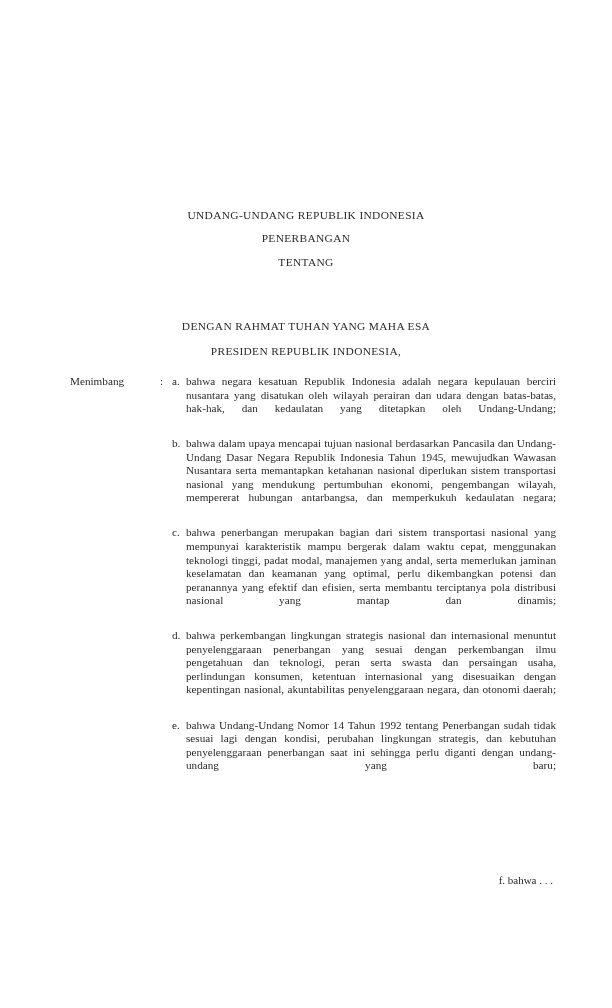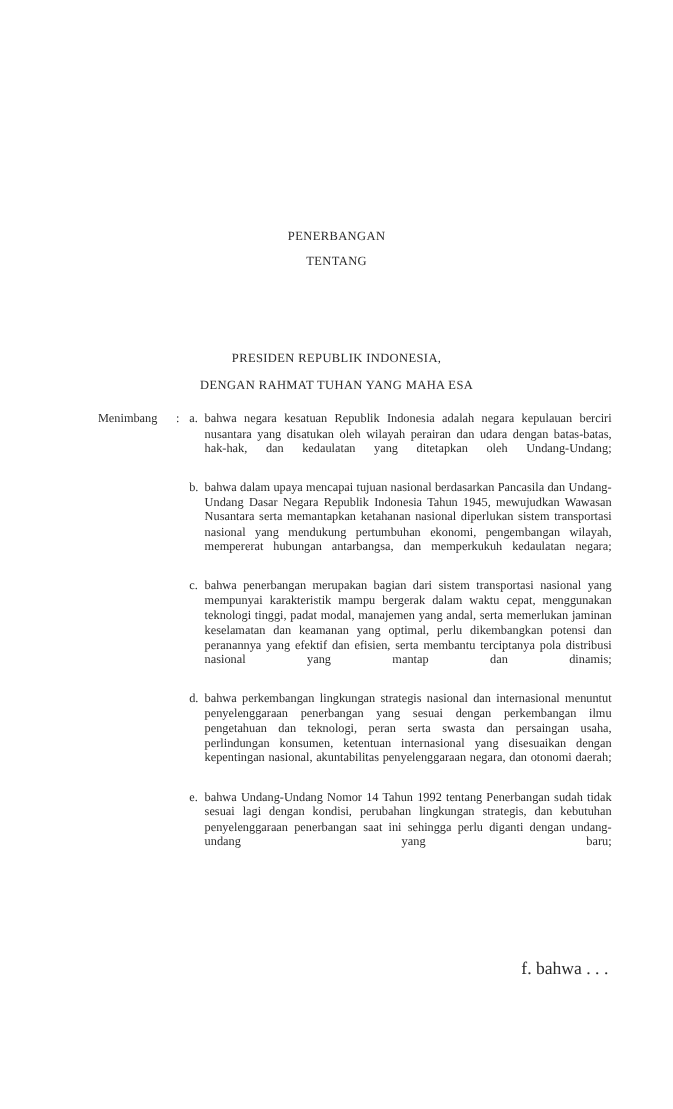--- a/index.html
+++ b/index.html
@@ -68,21 +68,20 @@
     width: 120px;
     height: 16px;
     font-size: 11.2px;
     line-height: 13.6px;
     white-space: nowrap;
   }
   .cons-label {
     position: absolute;
     left: 0;
     top: 0;
-    margin-left: 19px;
   }
   .cons-colon {
     position: absolute;
     left: 90px;
     top: 0;
   }
 
   .cons-list {
     position: absolute;
     left: 102px;
@@ -124,38 +123,39 @@
     width: 100%;
   }
 
   
   .catchword {
     position: absolute;
     left: 56px;
     top: 874px;
     width: 497px;
     text-align: right;
-    font-size: 16px;
+    font-size: 11px;
     line-height: 13.6px;
     white-space: pre;
   }
 </style>
 </head>
 <body>
 
 <div class="page">
 
   <div class="masthead">
+    <div class="line">UNDANG-UNDANG REPUBLIK INDONESIA</div>
     <div class="line">PENERBANGAN</div>
     <div class="line">TENTANG</div>
   </div>
 
   <div class="enactment">
+    <div class="line">DENGAN RAHMAT TUHAN YANG MAHA ESA</div>
     <div class="line">PRESIDEN REPUBLIK INDONESIA,</div>
-    <div class="line">DENGAN RAHMAT TUHAN YANG MAHA ESA</div>
   </div>
 
   <div class="considerations">
 
     <div class="cons-label-row">
       <span class="cons-label">Menimbang</span>
       <span class="cons-colon">:</span>
     </div>
 
     <div class="cons-list">

